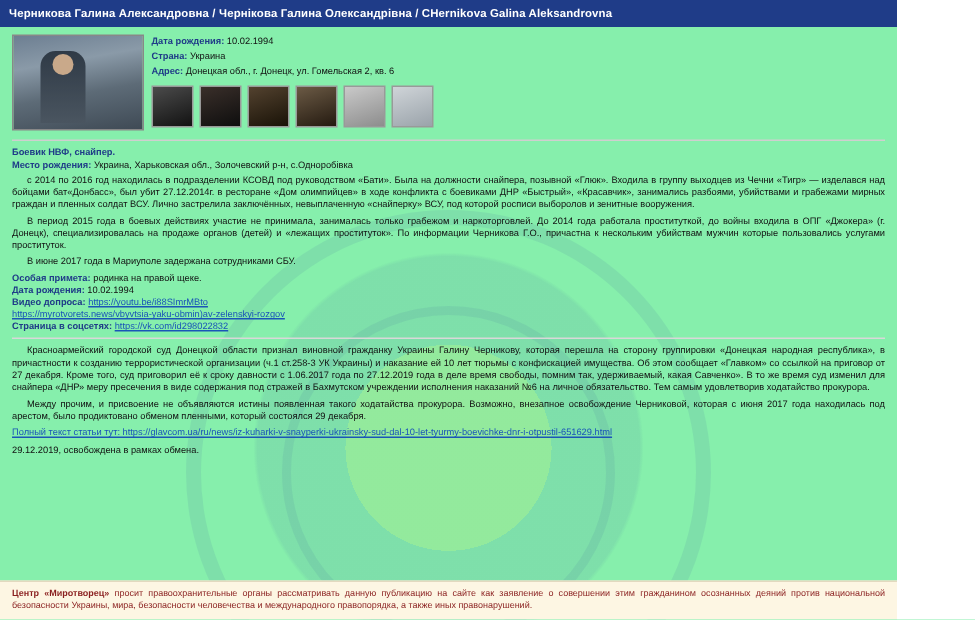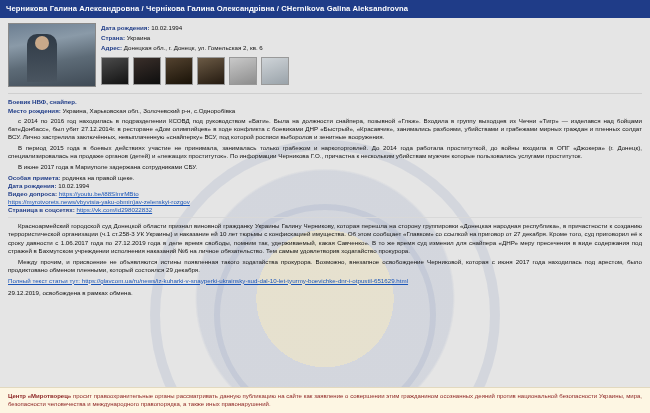--- a/index.html
+++ b/index.html
@@ -11,24 +11,24 @@
     height: 413px;
     overflow: hidden;
     background: #ffffff;
     font-family: "Liberation Sans", sans-serif;
     font-size: 6.2px;
     color: #111111;
     position: relative;
   }
   .page {
     position: relative;
-    width: 650px;
+    width: 598px;
     height: 413px;
     box-sizing: border-box;
-    background: #e5e5e5;
+    background: #86efac;
     overflow: hidden;
   }
   
   .watermark {
     position: absolute;
     left: 50%;
     top: 140px;
     transform: translateX(-50%);
     width: 330px;
     height: 330px;

